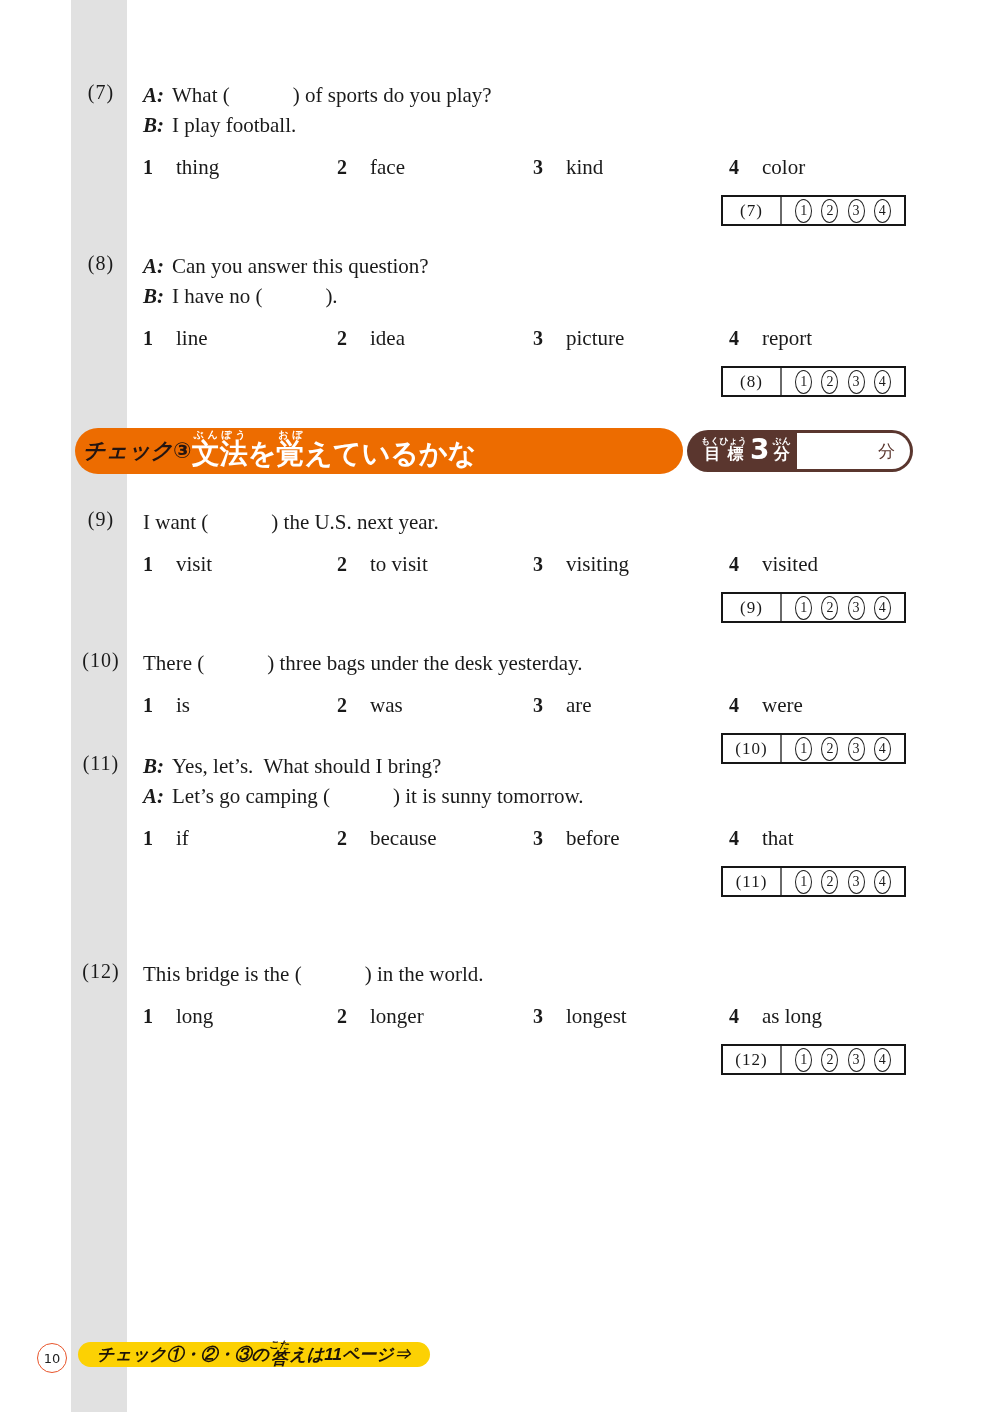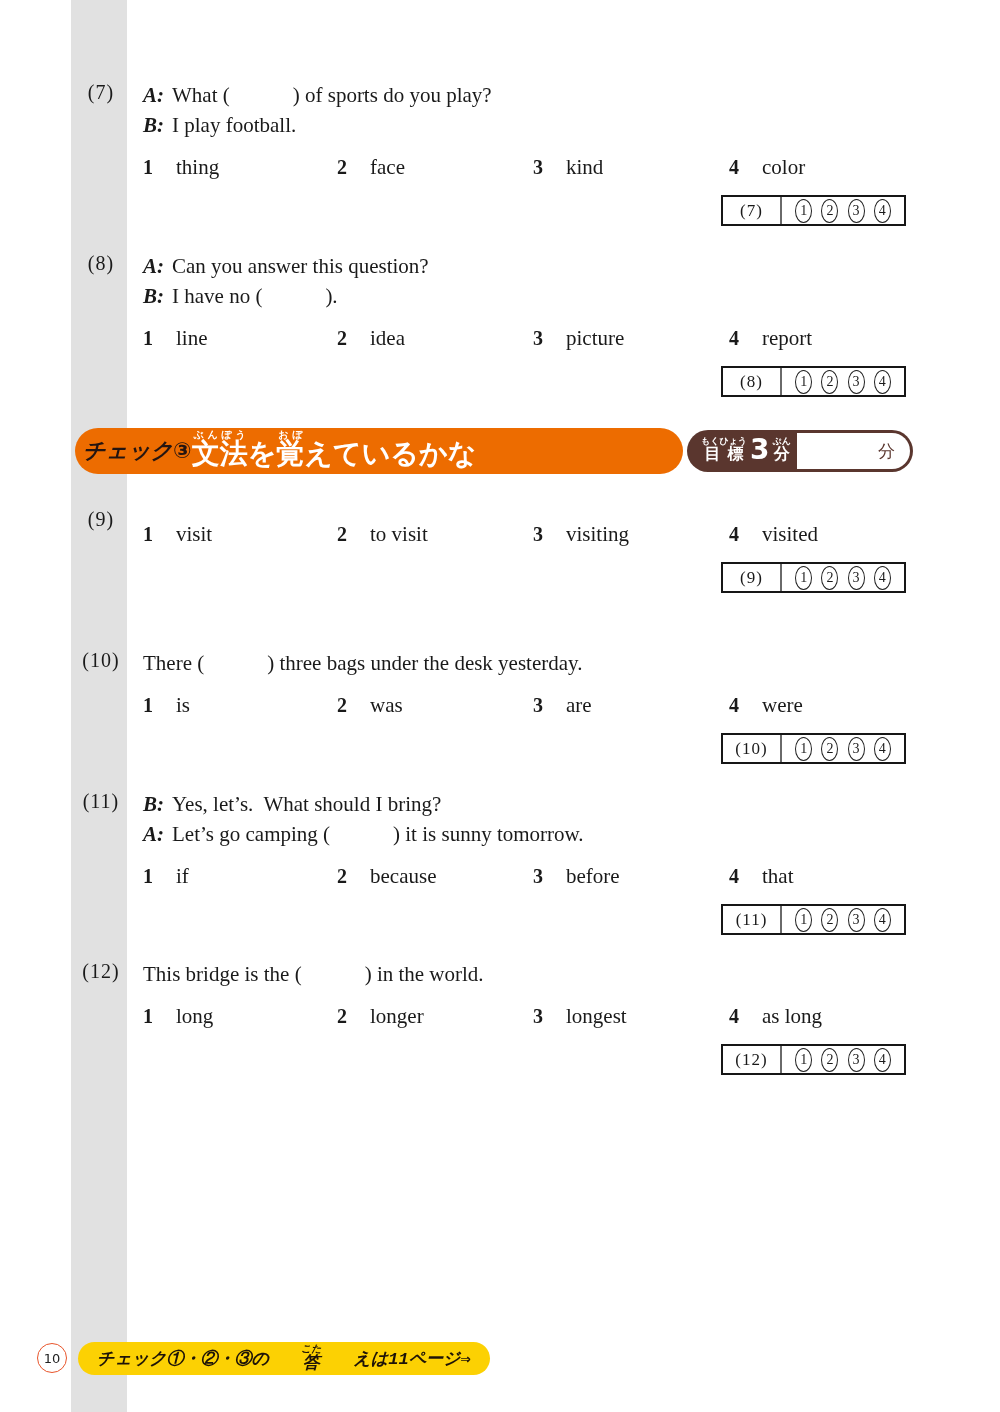--- a/index.html
+++ b/index.html
@@ -53,25 +53,25 @@
                  background:#ffffff;border-radius:0 18px 18px 0;}
   .goal-writeunit{position:absolute;right:15px;top:0;height:36px;display:flex;
                   align-items:center;color:#5a362e;font-size:17px;}
 
   
   .page-circle{position:absolute;left:37px;top:1343px;width:30px;height:30px;
                border:1.6px solid #e8552b;border-radius:50%;background:#fff;
                display:flex;align-items:center;justify-content:center;
                font-family:"DejaVu Sans","Liberation Sans",sans-serif;
                font-size:13px;color:#222;box-sizing:border-box;}
-  .footer-pill{position:absolute;left:78px;top:1342px;height:33px;padding:0 19px;
+  .footer-pill{position:absolute;left:78px;top:1342px;height:25px;padding:0 19px;
                background:#fcd103;border-radius:17px;display:flex;align-items:center;
-               font-family:Liberation Mono, monospace;
+               font-family:Liberation Sans, sans-serif;
                font-size:17px;font-weight:bold;font-style:italic;color:#1d1308;
-               white-space:nowrap;gap:32px;}
+               white-space:nowrap;}
   .footer-pill rt{font-size:10px;font-weight:bold;color:#1d1308;}
 </style>
 </head>
 <body>
 
 <div class="page">
   <div class="gray-strip"></div>
 
   <div class="question" style="top:80px;">
     <div class="qnum">(7)</div>
@@ -136,20 +136,23 @@
       <span class="goal-minutes">3</span>
       <ruby class="goal-unit"><span>分</span><rt>ぷん</rt></ruby>
     </div>
     <div class="goal-writebox">
       <span class="goal-writeunit">分</span>
     </div>
   </div>
 
   <div class="question" style="top:507px;">
     <div class="qnum">(9)</div>
+    <div class="qlines">
+      <div class="qline"><span>I want (            ) the U.S. next year.</span></div>
+    </div>
     <div class="opts">
       <div class="opt"><span class="optnum">1</span><span>visit</span></div>
       <div class="opt"><span class="optnum">2</span><span>to visit</span></div>
       <div class="opt"><span class="optnum">3</span><span>visiting</span></div>
       <div class="opt"><span class="optnum">4</span><span>visited</span></div>
     </div>
     <div class="ansbox">
       <div class="anslabel">(9)</div>
       <div class="bubbles">
         <span class="bubble">1</span>
@@ -175,21 +178,21 @@
       <div class="anslabel">(10)</div>
       <div class="bubbles">
         <span class="bubble">1</span>
         <span class="bubble">2</span>
         <span class="bubble">3</span>
         <span class="bubble">4</span>
       </div>
     </div>
   </div>
 
-  <div class="question" style="top:789px;">
+  <div class="question" style="top:751px;">
     <div class="qnum">(11)</div>
     <div class="qlines">
       <div class="qline"><span class="speaker">B:</span><span>Yes, let’s.  What should I bring?</span></div>
       <div class="qline"><span class="speaker">A:</span><span>Let’s go camping (            ) it is sunny tomorrow.</span></div>
     </div>
     <div class="opts">
       <div class="opt"><span class="optnum">1</span><span>if</span></div>
       <div class="opt"><span class="optnum">2</span><span>because</span></div>
       <div class="opt"><span class="optnum">3</span><span>before</span></div>
       <div class="opt"><span class="optnum">4</span><span>that</span></div>

